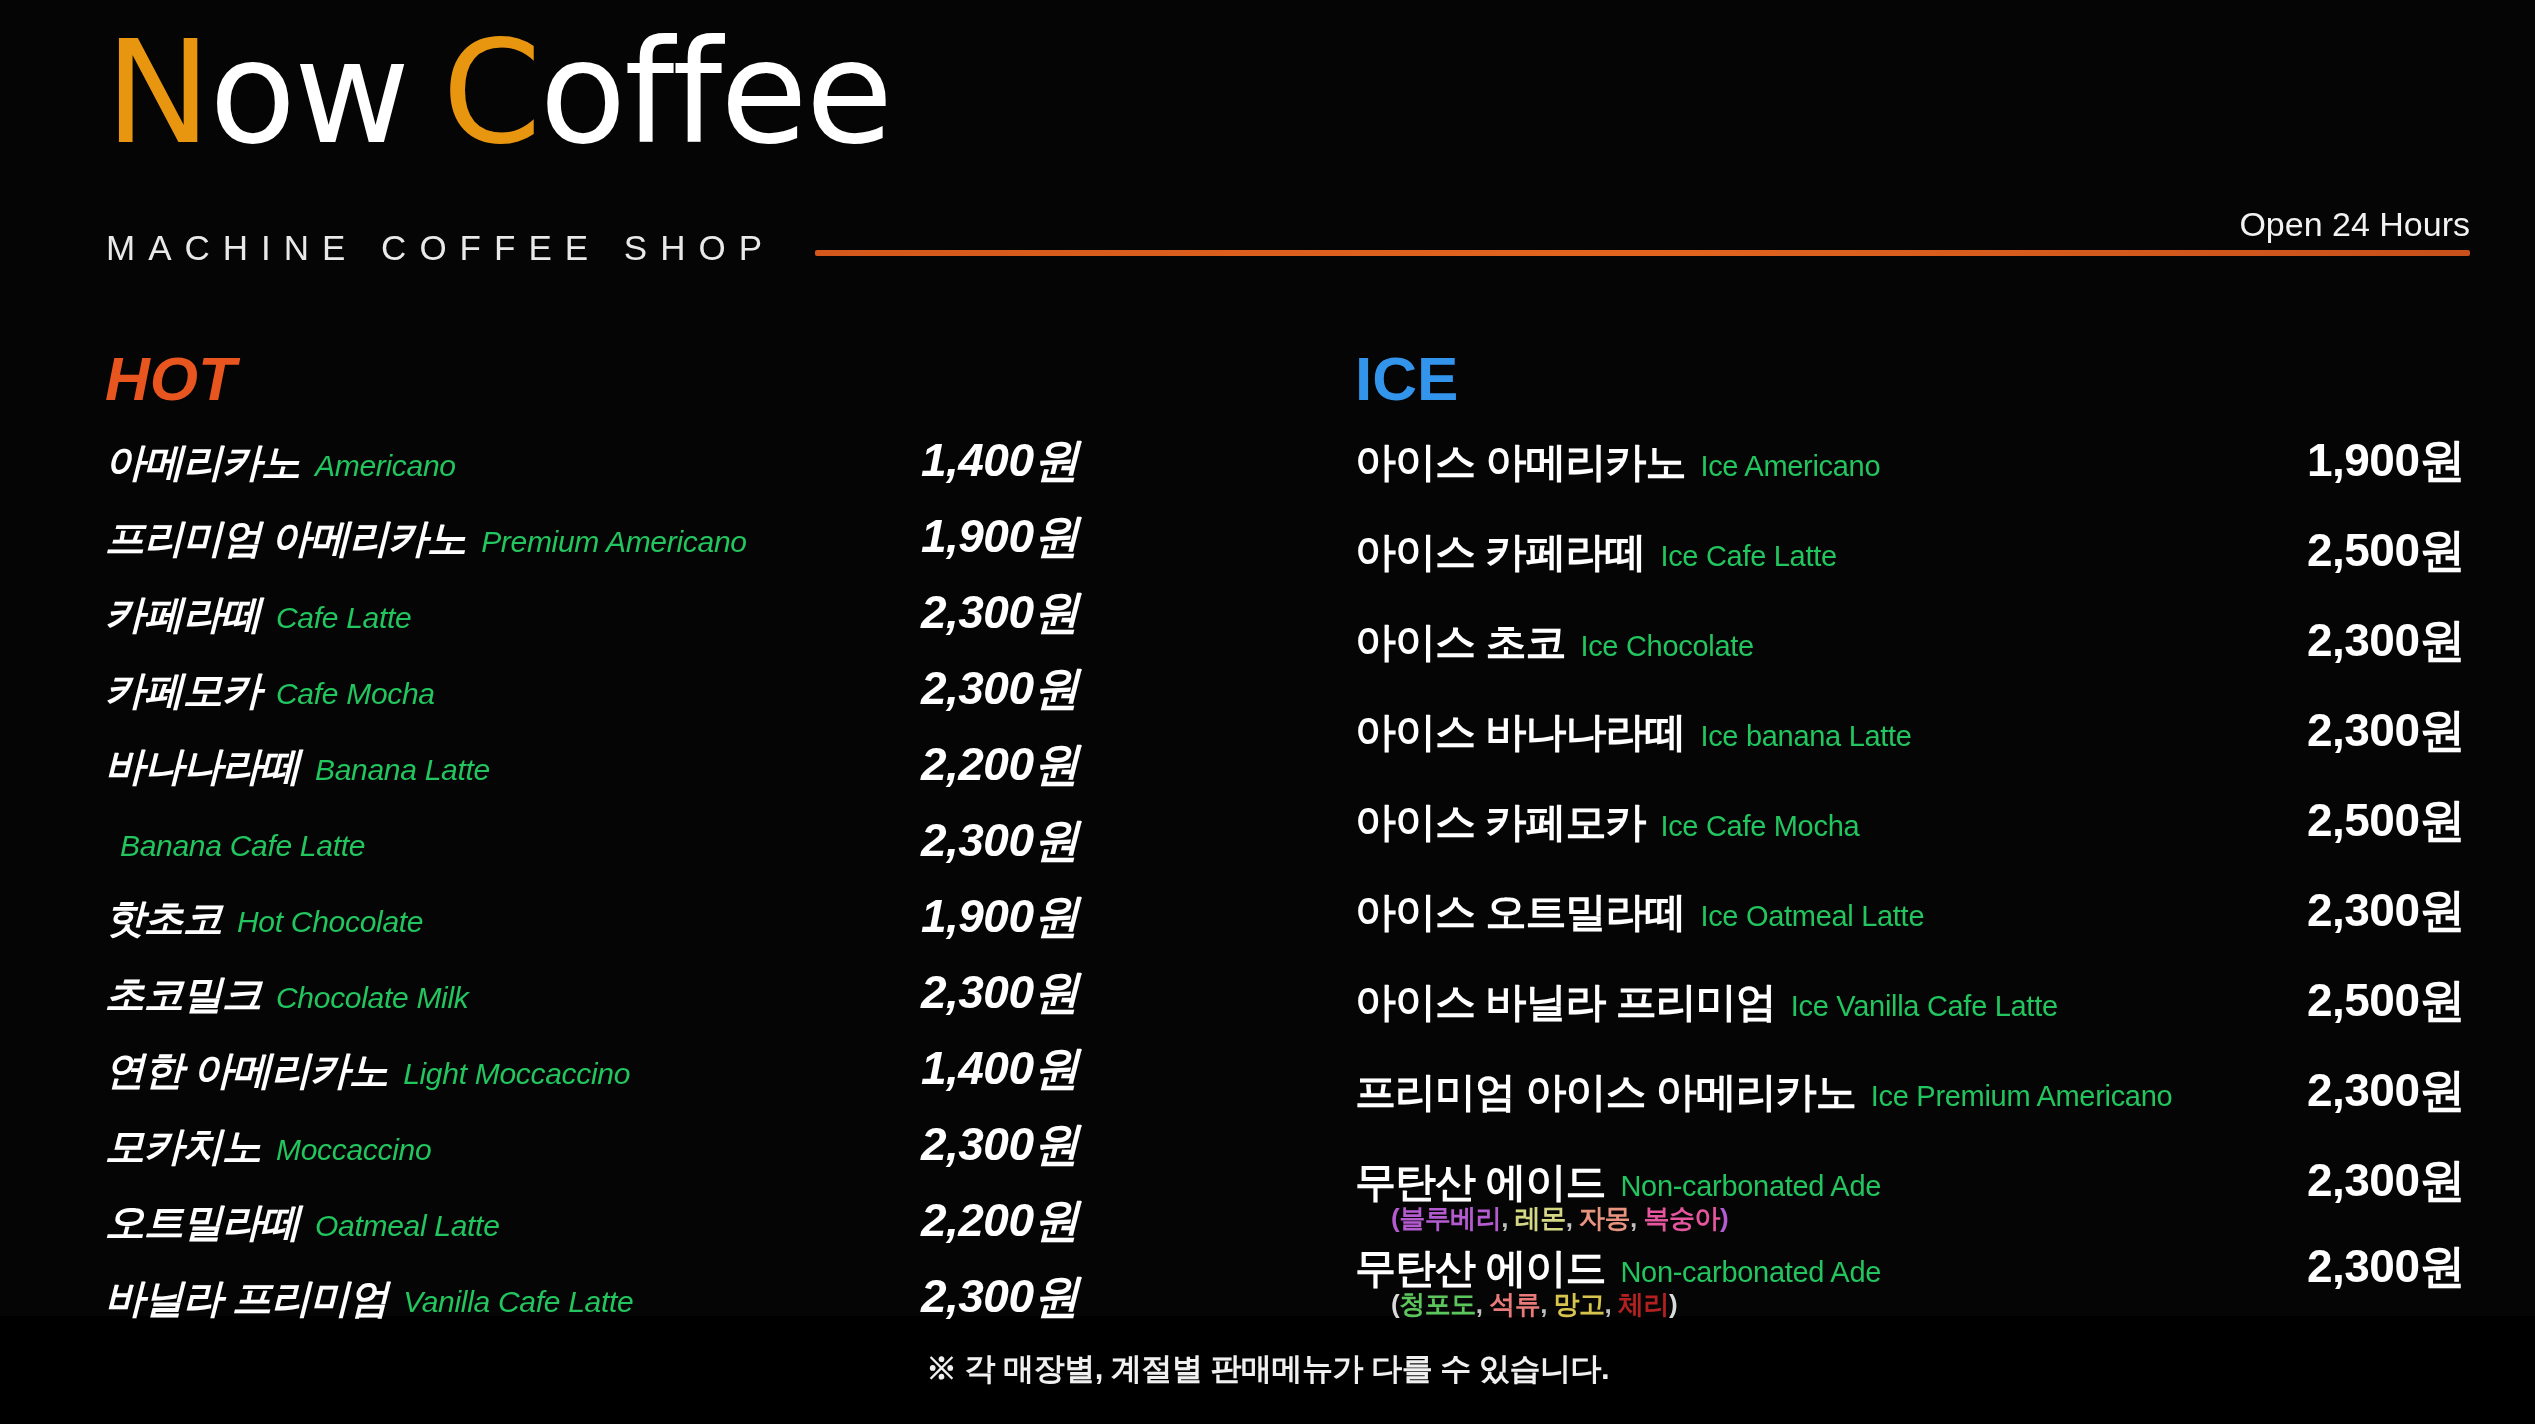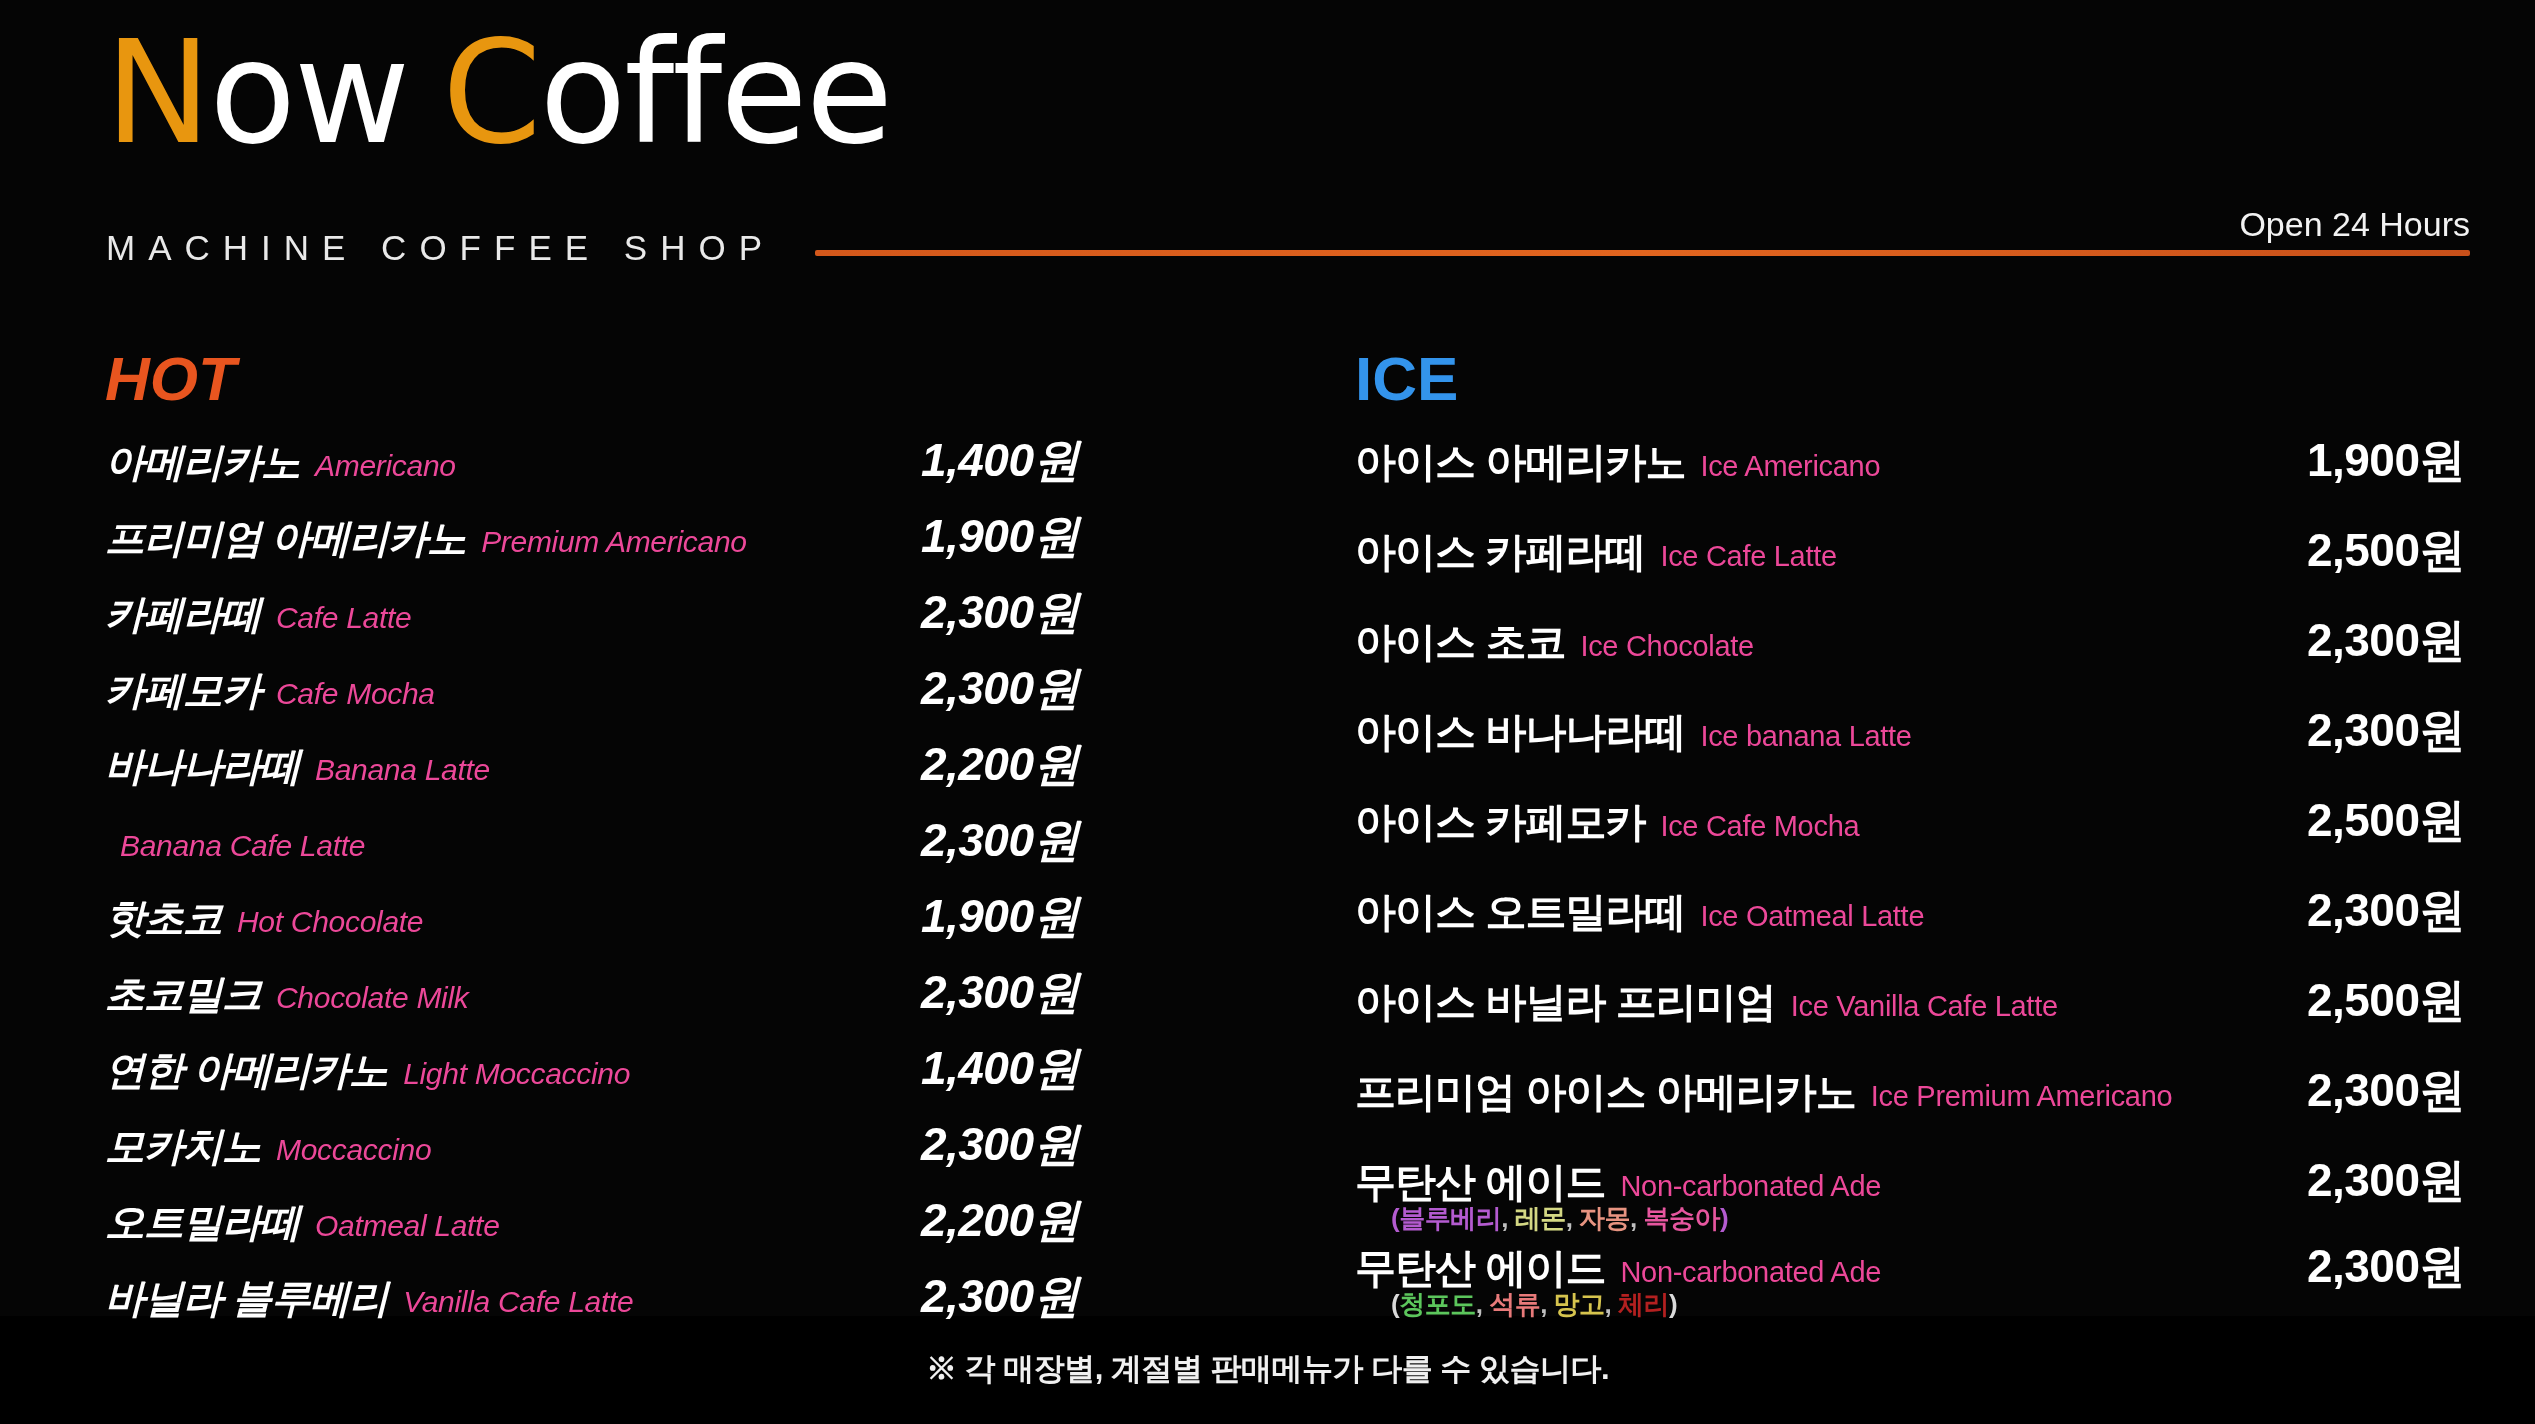--- a/index.html
+++ b/index.html
@@ -81,21 +81,21 @@
     font-size:40px;
     font-weight:700;
     color:#FFFFFF;
     letter-spacing:-1px;
   }
   .rows-ice .kr { font-size:41px; }
 
   .en {
     font-size:30px;
     font-weight:400;
-    color:#ec4899;
+    color:#22c55e;
     margin-left:15px;
     letter-spacing:-0.3px;
   }
   .rows-ice .en { font-size:29px; }
 
   .price {
     flex:0 0 auto;
     font-size:46px;
     font-weight:700;
     color:#FFFFFF;
@@ -218,21 +218,21 @@
         </div>
         <div class="row">
           <div class="names">
             <span class="kr">오트밀라떼</span>
             <span class="en">Oatmeal Latte</span>
           </div>
           <div class="price">2,200원</div>
         </div>
         <div class="row">
           <div class="names">
-            <span class="kr">바닐라 블루베리</span>
+            <span class="kr">바닐라 프리미엄</span>
             <span class="en">Vanilla Cafe Latte</span>
           </div>
           <div class="price">2,300원</div>
         </div>
       </div>
   </div>
 
   <div class="col col-ice">
     <div class="sect-title sect-ice">ICE</div>
     <div class="rows rows-ice" id="ice-rows">

